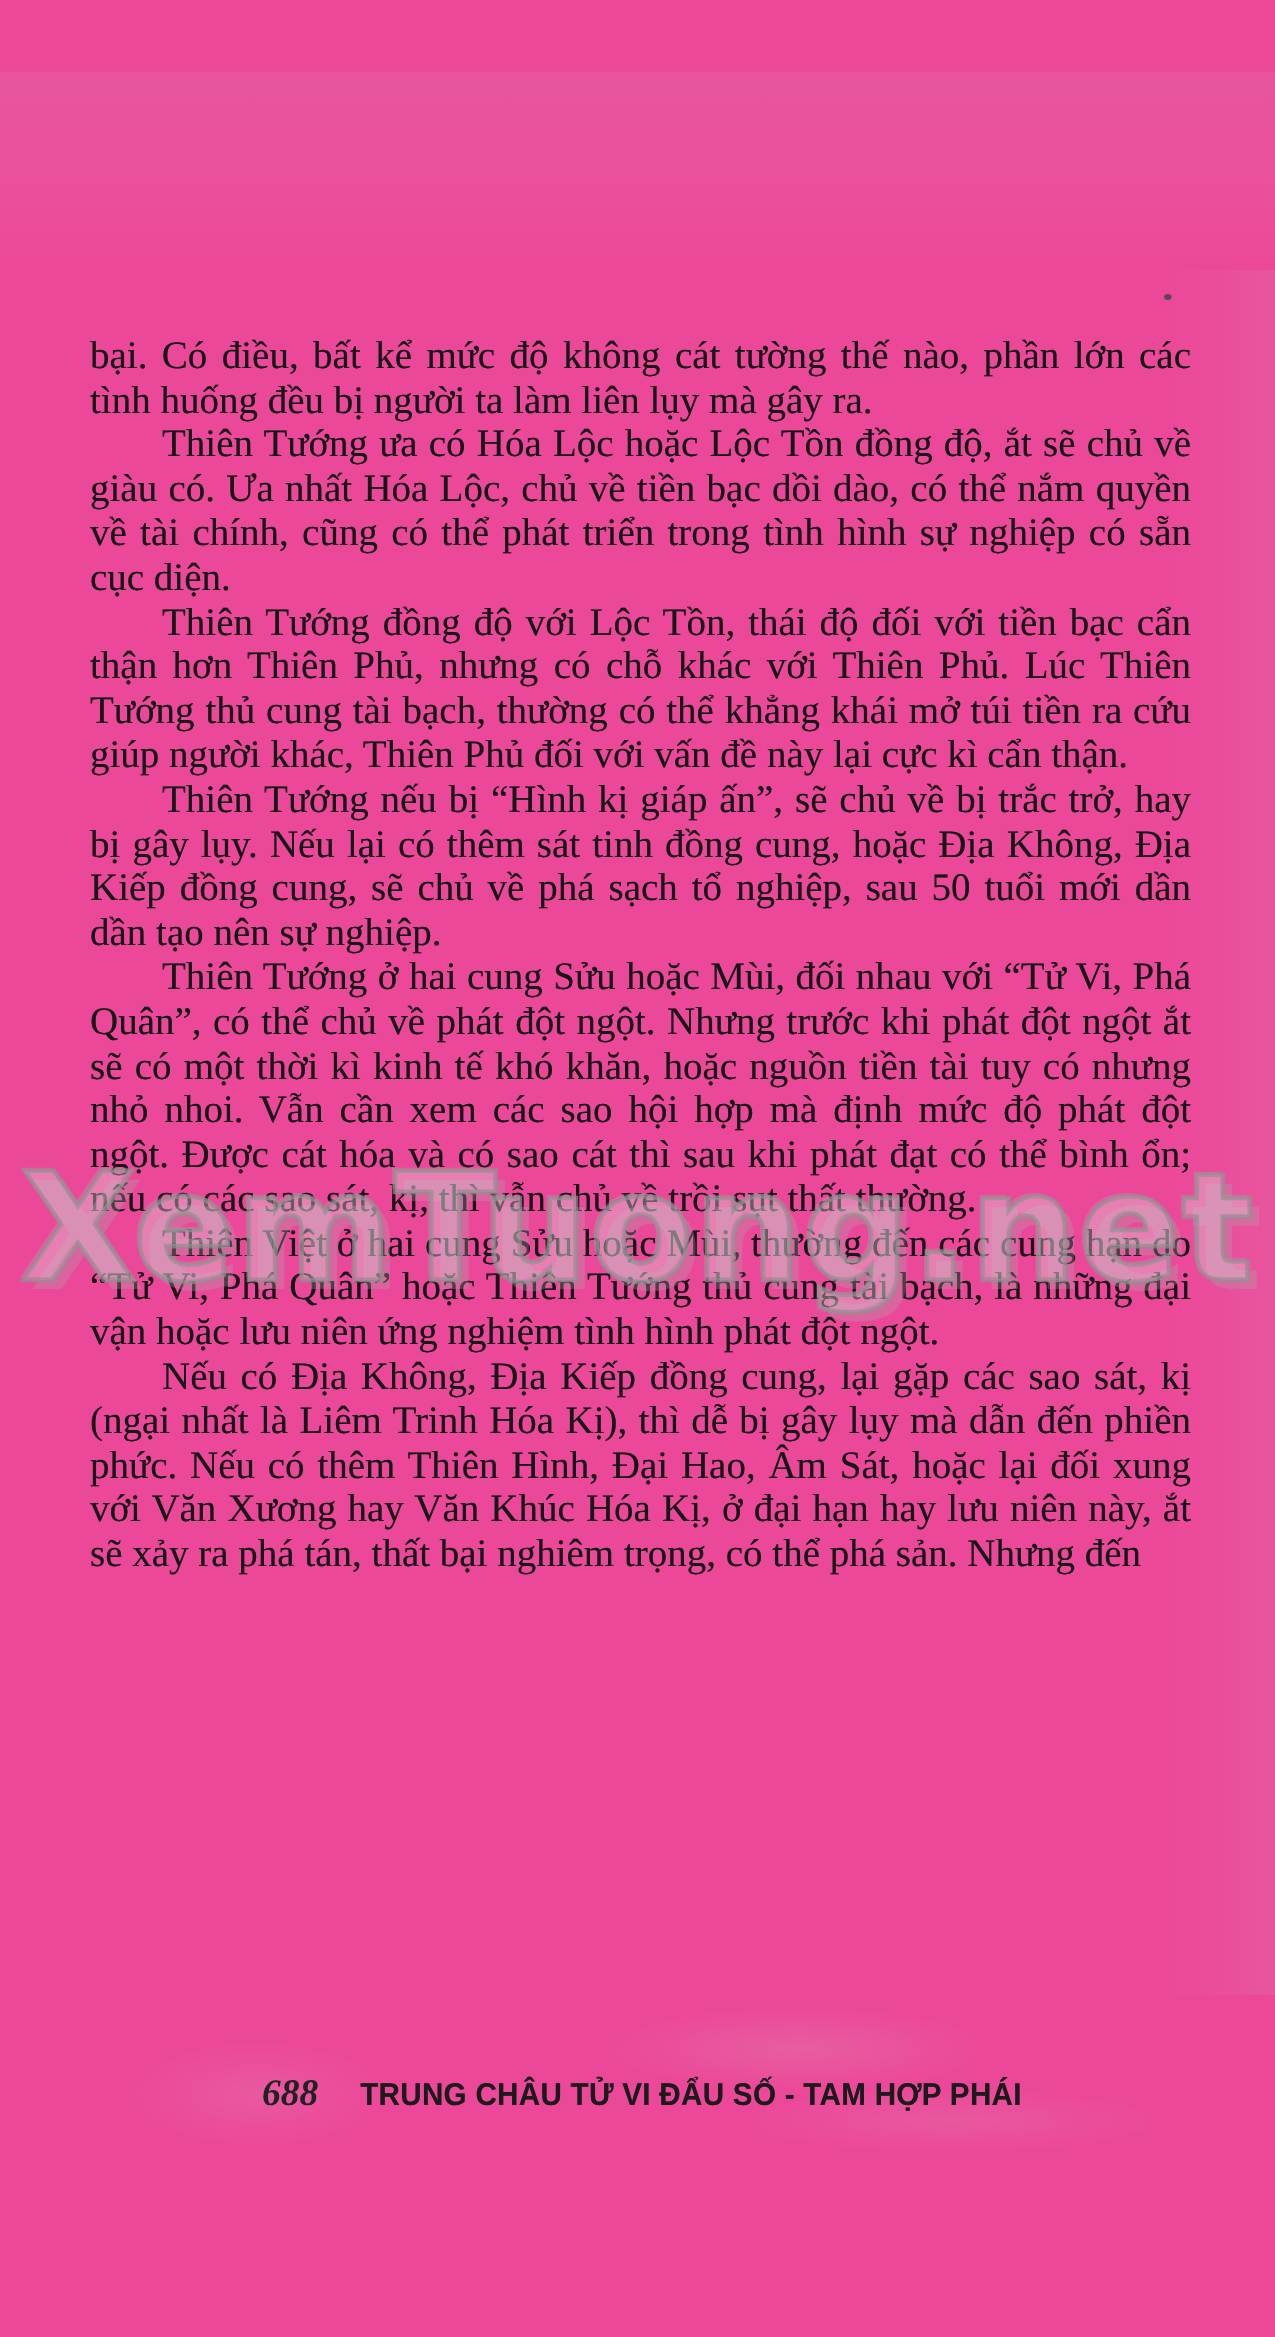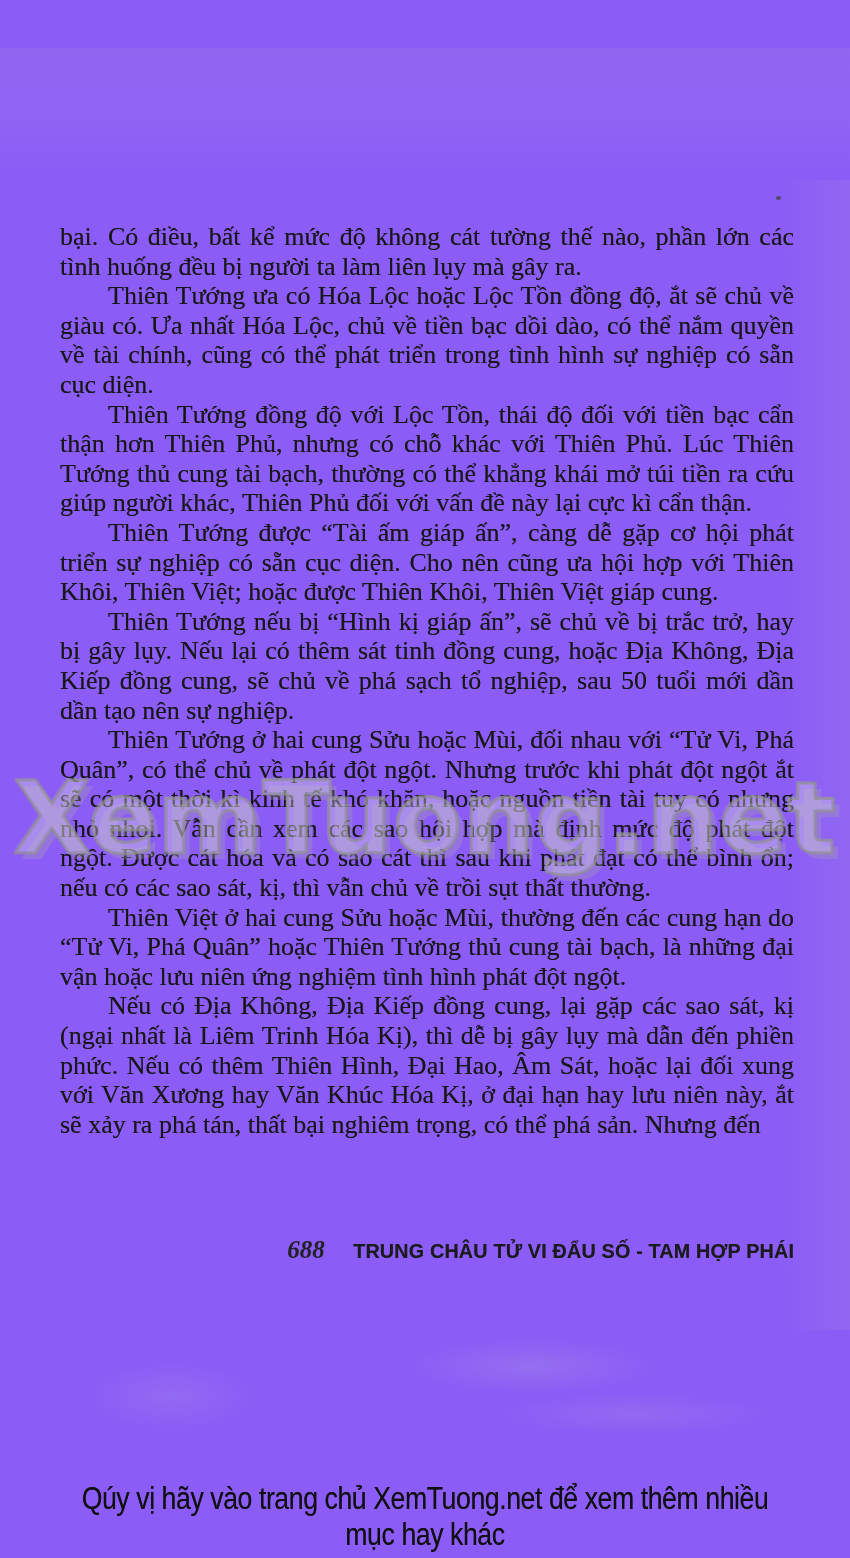--- a/index.html
+++ b/index.html
@@ -1,20 +1,20 @@
 <!DOCTYPE html>
 <html lang="vi"><head>
 <meta charset="utf-8">
 <title>Scanned book page</title>
 <style>
   html,body{margin:0;padding:0;background:#ffffff;}
   .page{
     position:relative;
     width:850px;height:1558px;
-    background:#8b5cf6;
+    background:#ec4899;
     overflow:hidden;
     font-family:"Liberation Serif", serif;
   }
   
   .noise-top{
     position:absolute;top:48px;left:0;width:100%;height:130px;
     background:linear-gradient(180deg, rgba(190,190,190,0.10), rgba(215,215,215,0.06) 55%, rgba(255,255,255,0));
   }
   .noise-right{
     position:absolute;top:180px;right:0;width:70px;height:1150px;
@@ -46,22 +46,22 @@
     white-space:nowrap;
     font-family:"DejaVu Sans", sans-serif;
     font-weight:700;font-size:100px;letter-spacing:1px;
     color:rgba(255,255,255,0.20);
     -webkit-text-stroke:3px rgba(145,145,145,0.70);
     text-shadow:6px 6px 0 rgba(170,170,170,0.30), -2px -2px 0 rgba(190,190,190,0.20);
     pointer-events:none;
   }
   
   .footer{
-    position:absolute;top:1236px;left:62px;right:56px;
-    display:flex;justify-content:flex-end;align-items:baseline;
+    position:absolute;top:1382px;left:62px;right:56px;
+    display:flex;justify-content:center;align-items:baseline;
   }
   .pageno{
     font-family:"Liberation Serif", serif;
     font-style:italic;font-weight:700;font-size:25px;color:#222;
   }
   .booktitle{
     font-family:"Liberation Sans", sans-serif;
     font-weight:700;font-size:21px;color:#1b1b1b;letter-spacing:0.2px;
     transform:scaleX(0.94);transform-origin:right center;
     text-shadow:0 0 .4px rgba(0,0,0,.5);
@@ -86,31 +86,27 @@
 
   <div class="noise-top"></div>
   <div class="noise-right"></div>
   <div class="noise-bottom"></div>
   <div class="speck"></div>
 
   <div class="bodytext">
       <p class="">bại. Có điều, bất kể mức độ không cát tường thế nào, phần lớn các tình huống đều bị người ta làm liên lụy mà gây ra.</p>
       <p class="indent">Thiên Tướng ưa có Hóa Lộc hoặc Lộc Tồn đồng độ, ắt sẽ chủ về giàu có. Ưa nhất Hóa Lộc, chủ về tiền bạc dồi dào, có thể nắm quyền về tài chính, cũng có thể phát triển trong tình hình sự nghiệp có sẵn cục diện.</p>
       <p class="indent">Thiên Tướng đồng độ với Lộc Tồn, thái độ đối với tiền bạc cẩn thận hơn Thiên Phủ, nhưng có chỗ khác với Thiên Phủ. Lúc Thiên Tướng thủ cung tài bạch, thường có thể khẳng khái mở túi tiền ra cứu giúp người khác, Thiên Phủ đối với vấn đề này lại cực kì cẩn thận.</p>
-      <p class="indent">Thiên Tướng được “Tài ấm giáp ấn”, càng dễ gặp cơ hội phát triển sự nghiệp có sẵn cục diện. Cho nên cũng ưa hội hợp với Thiên Khôi, Thiên Việt; hoặc được Thiên Khôi, Thiên Việt giáp cung.</p>
       <p class="indent">Thiên Tướng nếu bị “Hình kị giáp ấn”, sẽ chủ về bị trắc trở, hay bị gây lụy. Nếu lại có thêm sát tinh đồng cung, hoặc Địa Không, Địa Kiếp đồng cung, sẽ chủ về phá sạch tổ nghiệp, sau 50 tuổi mới dần dần tạo nên sự nghiệp.</p>
       <p class="indent">Thiên Tướng ở hai cung Sửu hoặc Mùi, đối nhau với “Tử Vi, Phá Quân”, có thể chủ về phát đột ngột. Nhưng trước khi phát đột ngột ắt sẽ có một thời kì kinh tế khó khăn, hoặc nguồn tiền tài tuy có nhưng nhỏ nhoi. Vẫn cần xem các sao hội hợp mà định mức độ phát đột ngột. Được cát hóa và có sao cát thì sau khi phát đạt có thể bình ổn; nếu có các sao sát, kị, thì vẫn chủ về trồi sụt thất thường.</p>
       <p class="indent">Thiên Việt ở hai cung Sửu hoặc Mùi, thường đến các cung hạn do “Tử Vi, Phá Quân” hoặc Thiên Tướng thủ cung tài bạch, là những đại vận hoặc lưu niên ứng nghiệm tình hình phát đột ngột.</p>
       <p class="indent">Nếu có Địa Không, Địa Kiếp đồng cung, lại gặp các sao sát, kị (ngại nhất là Liêm Trinh Hóa Kị), thì dễ bị gây lụy mà dẫn đến phiền phức. Nếu có thêm Thiên Hình, Đại Hao, Âm Sát, hoặc lại đối xung với Văn Xương hay Văn Khúc Hóa Kị, ở đại hạn hay lưu niên này, ắt sẽ xảy ra phá tán, thất bại nghiêm trọng, có thể phá sản. Nhưng đến</p>
     </div>
 
   <div class="watermark">XemTuong.net</div>
 
   <div class="footer">
     <span class="pageno">688</span>
     <span class="booktitle">TRUNG CHÂU TỬ VI ĐẨU SỐ - TAM HỢP PHÁI</span>
   </div>
 
-  <div class="banner">
-    <span>Qúy vị hãy vào trang chủ XemTuong.net để xem thêm nhiều mục hay khác</span>
-  </div>
 
 </div>
 
 </body></html>

